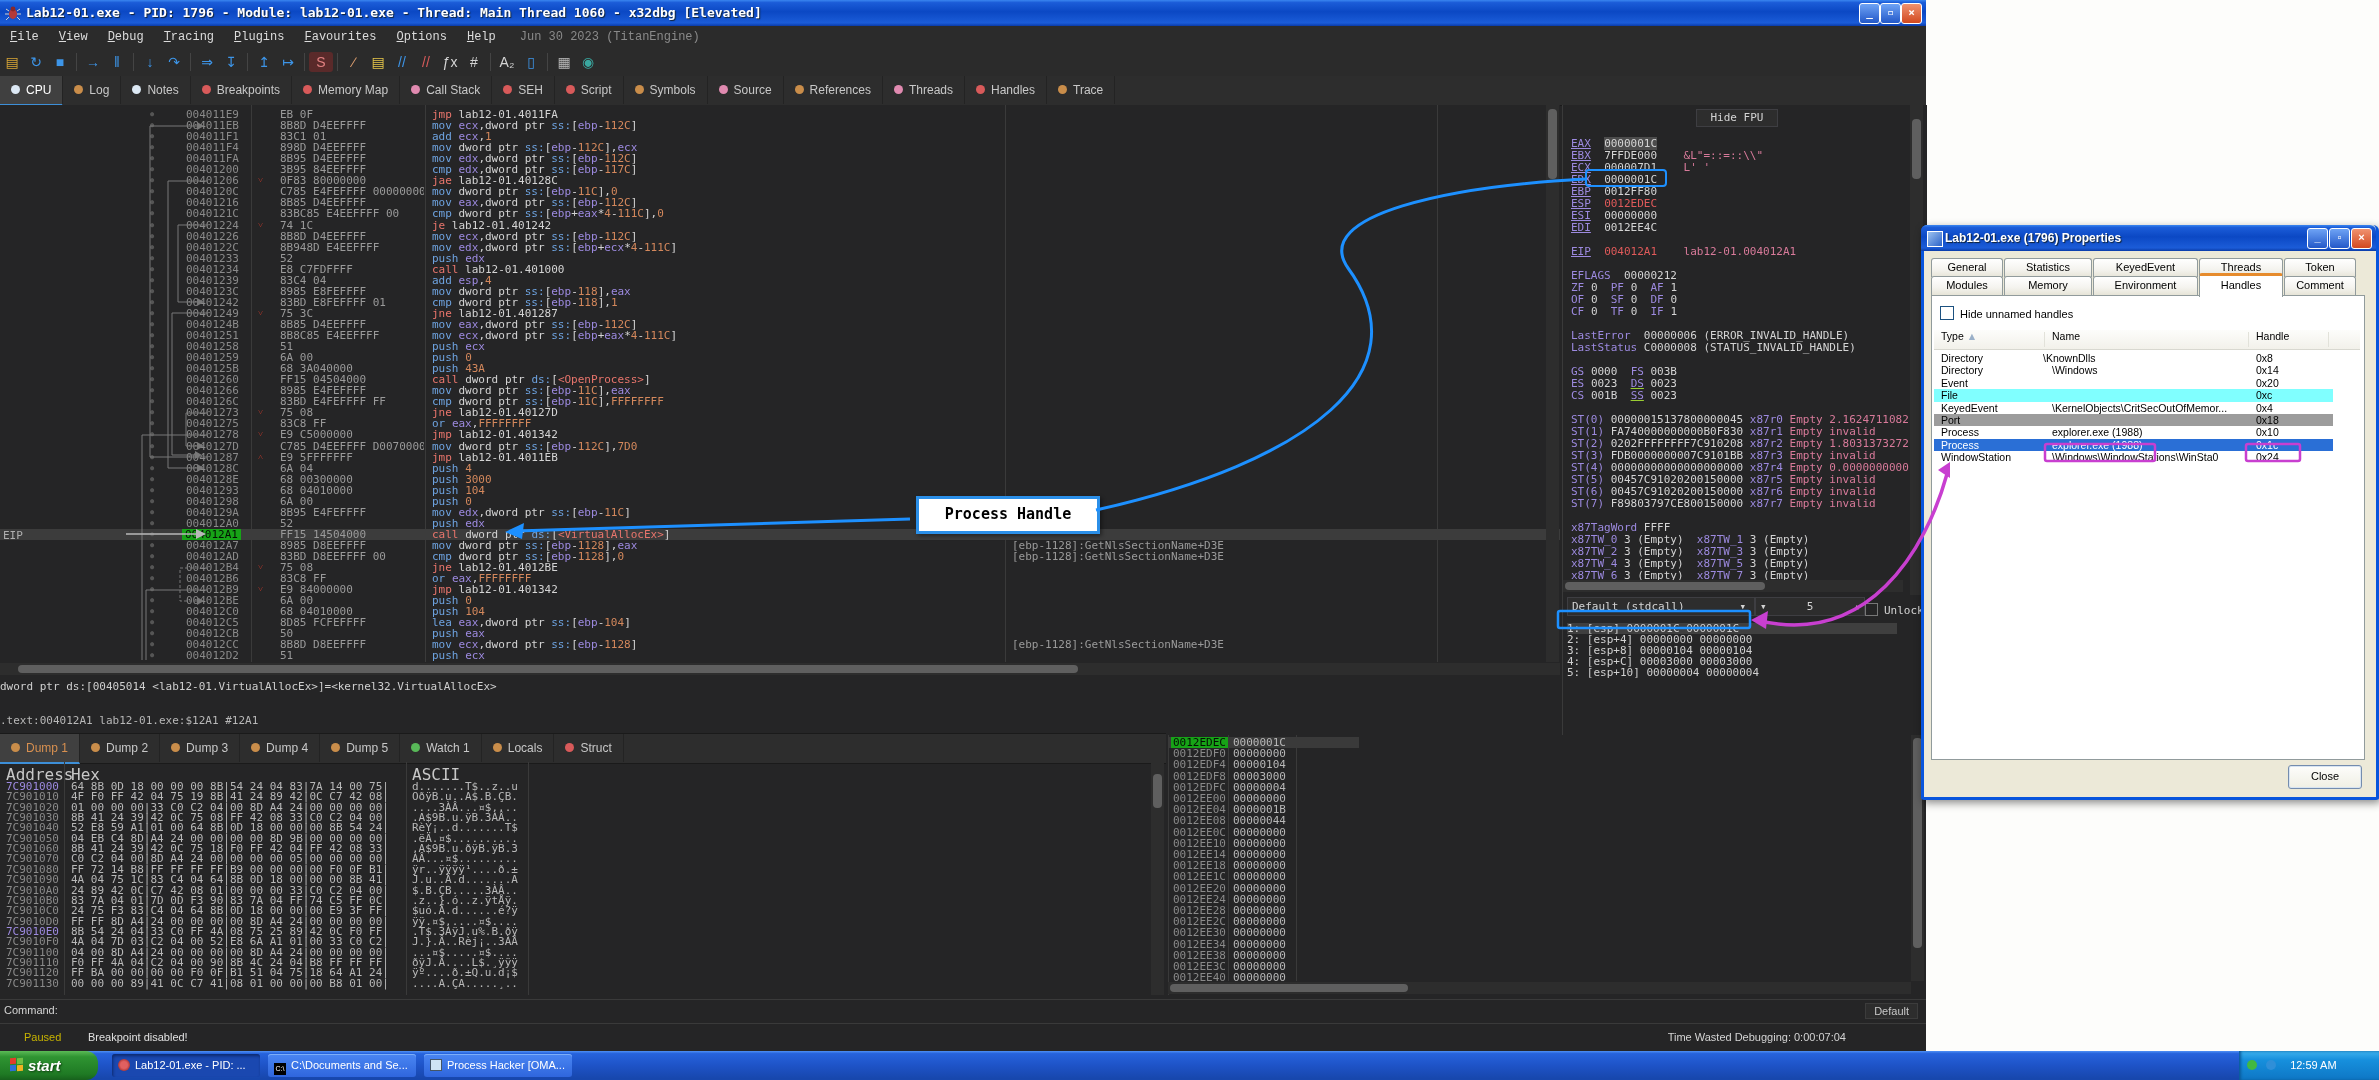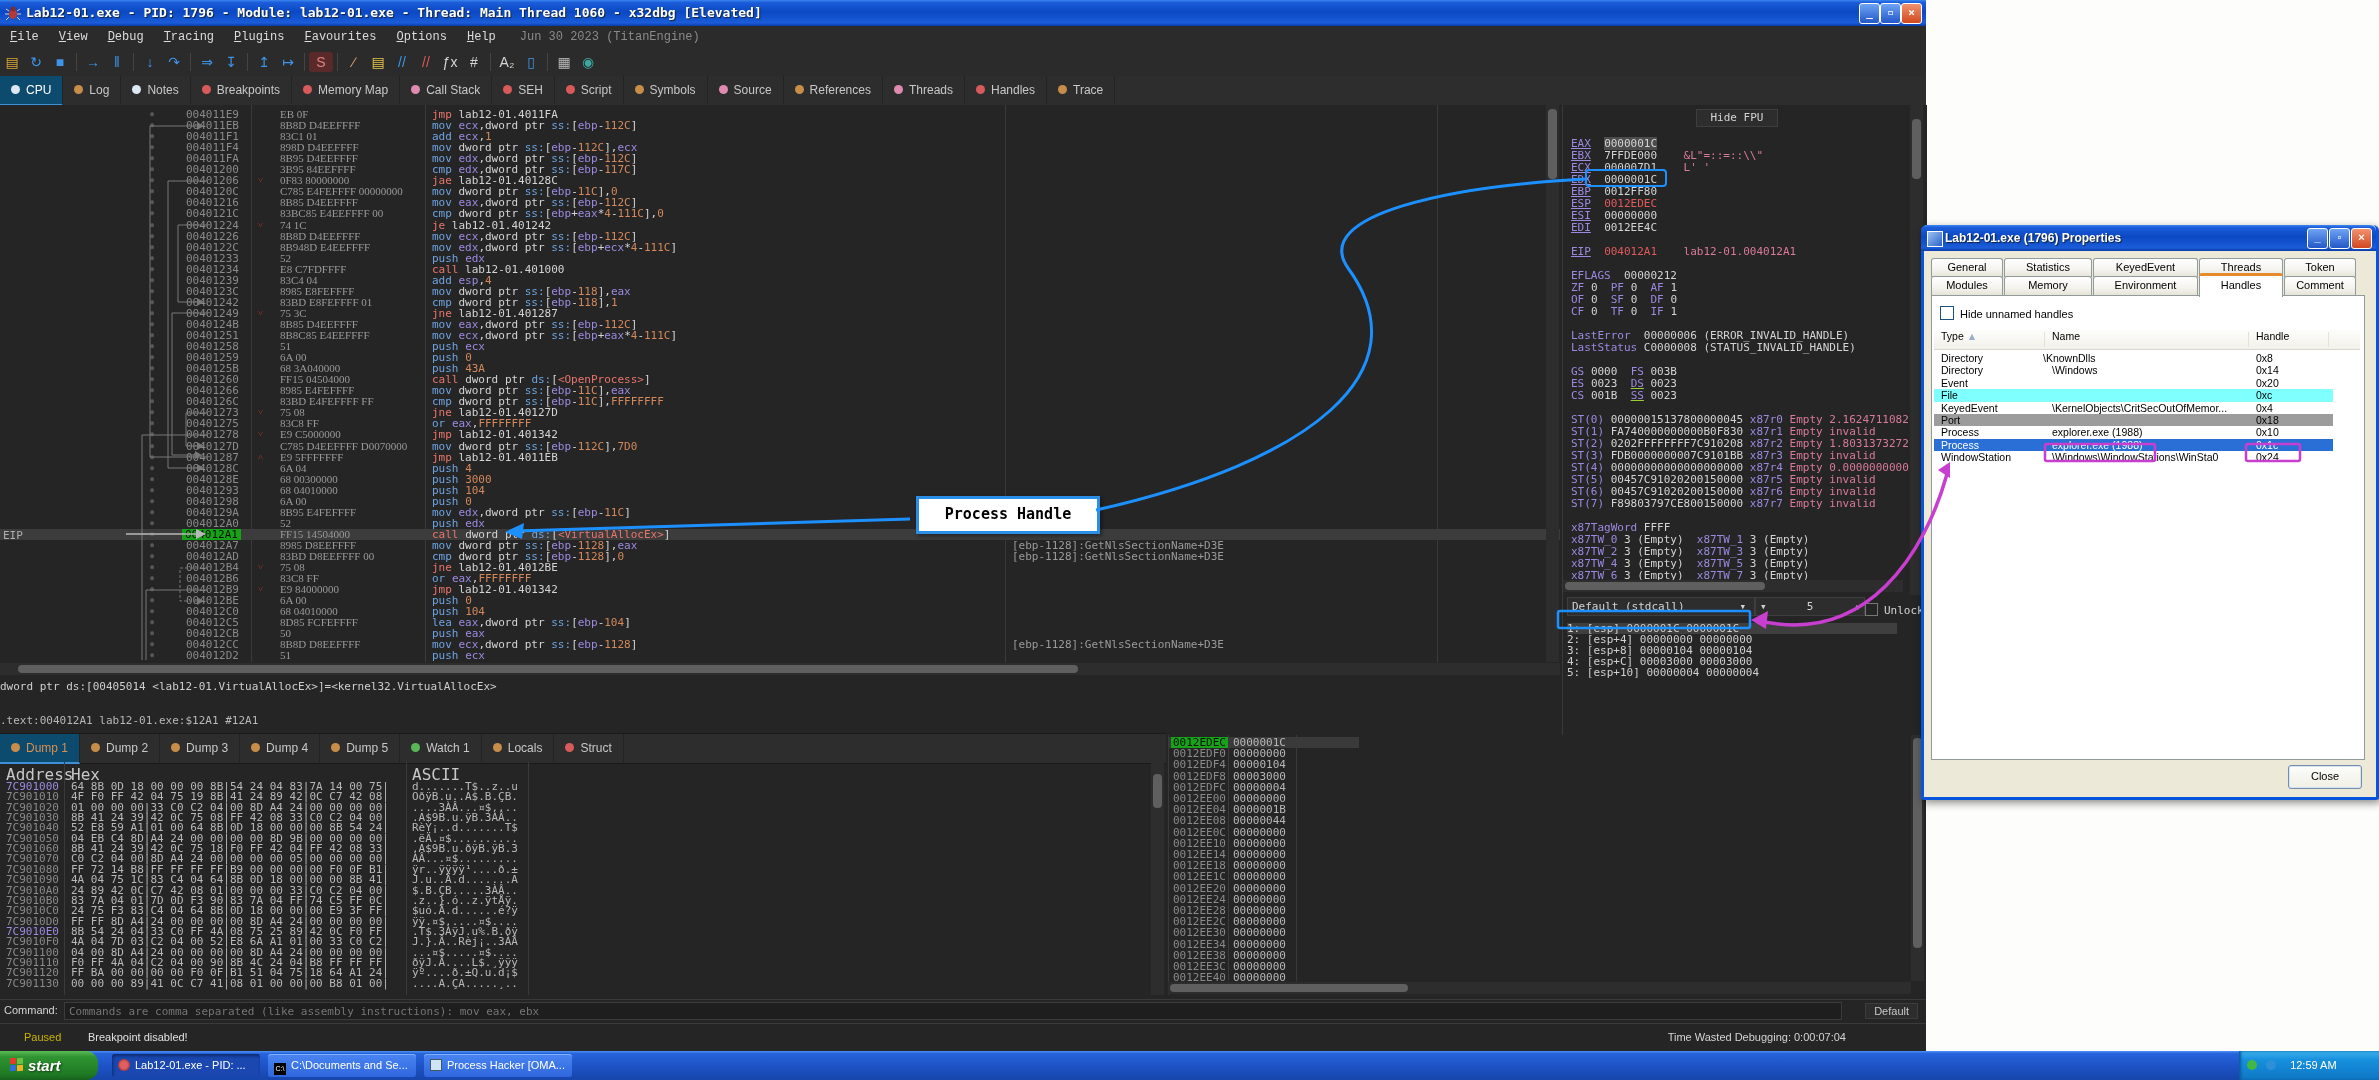--- a/index.html
+++ b/index.html
@@ -20,29 +20,29 @@
   .menubar{position:absolute;left:0;top:26px;width:100%;height:23px;background:#2b2b2b;border-bottom:1px solid #1e1e1e;font-family:Liberation Mono, monospace;}
   .menuitem{display:inline-block;padding:0 10px;line-height:22px;font-size:12px;color:#dcdcdc;}
   .menuitem u{text-decoration:underline;}
   .buildinfo{display:inline-block;margin-left:14px;font-size:12px;color:#8a8a8a;line-height:22px;}
   .toolbar{position:absolute;left:0;top:49px;width:100%;height:27px;background:#2b2b2b;border-bottom:1px solid #1e1e1e;}
   .tool{display:inline-block;width:24px;height:20px;margin-top:3px;text-align:center;font-size:14px;line-height:20px;vertical-align:top;}
   .toolsep{display:inline-block;width:1px;height:18px;background:#444;margin:4px 4px 0 4px;vertical-align:top;}
   .tabbar{position:absolute;left:0;top:76px;width:100%;height:29px;background:#2d2d2d;border-bottom:1px solid #1a1a1a;}
   .tab{display:inline-block;height:28px;padding:0 11px;border-right:1px solid #232323;font-size:12px;color:#c8c8c8;line-height:28px;vertical-align:top;}
   .tab .dot{display:inline-block;width:9px;height:9px;border-radius:5px;margin-right:6px;}
-  .tab.active{background:#0c4a6e;color:#fff;border-bottom:2px solid #3d8fd8;}
+  .tab.active{background:#404040;color:#fff;border-bottom:2px solid #3d8fd8;}
   
   .disasm{position:absolute;left:0;top:105px;width:1560px;height:557px;overflow:hidden;background:#252526;}
   .colsep{position:absolute;top:0;width:1px;height:100%;background:#3a3a3a;}
   .drow{position:absolute;left:0;width:1560px;height:11px;font-size:11px;line-height:11px;white-space:nowrap;}
   .drow .dot{position:absolute;left:150px;color:#555;font-size:7px;}
   .drow .addr{position:absolute;left:186px;color:#8a8a8a;}
   .drow .mark{position:absolute;left:258px;font-size:9px;}
-  .drow .bytes{position:absolute;left:280px;width:144px;overflow:hidden;color:#9a9a9a;font-family:Liberation Serif, serif;}
+  .drow .bytes{position:absolute;left:280px;width:144px;overflow:hidden;color:#9a9a9a;}
   .drow .instr{position:absolute;left:432px;width:572px;overflow:hidden;color:#d4d4d4;}
   .drow .cmt{position:absolute;left:1012px;width:424px;overflow:hidden;color:#9a9a9a;}
   .drow.eip{background:#3c3c3c;}
   .drow.eip .addr{background:#17a317;color:#041004;left:182px;padding:0 3px;}
   .mn{color:#6ea3e0}.mj{color:#e8756c}.rg{color:#9d8ae0}.sg{color:#6ea3e0}
   .nm{color:#d4885c}.kw{color:#d4d4d4}.lb{color:#e8756c}
   .eiplabel{position:absolute;left:3px;color:#b0b0b0;font-size:11px;}
   .hscroll{position:absolute;height:12px;background:#2d2d2d;}
   .hscroll .thumb{position:absolute;top:2px;height:8px;background:#5f5f5f;border-radius:4px;}
   .vscroll{position:absolute;width:13px;background:#2d2d2d;}
@@ -747,21 +747,20 @@
       </div>
     <div class="vscroll" style="left:1911px;top:735px;height:246px">
         <div class="thumb" style="top:3px;height:210px"></div>
       </div>
     <div class="hscroll" style="left:1168px;top:982px;width:743px">
         <div class="thumb" style="left:2px;width:238px"></div>
       </div>
 
     <div class="cmdbar">
       <span class="cmdlabel">Command:</span>
-      <input class="cmdinput" placeholder="Commands are comma separated (like assembly instructions): mov eax, ebx" style="">
       <span class="cmddefault">Default</span>
     </div>
     <div class="statusbar">
       <span class="st-state">Paused</span>
       <span class="st-msg">Breakpoint disabled!</span>
       <span class="st-right">Time Wasted Debugging: 0:00:07:04</span>
     </div>
   </div>
 
   <div class="ph">

